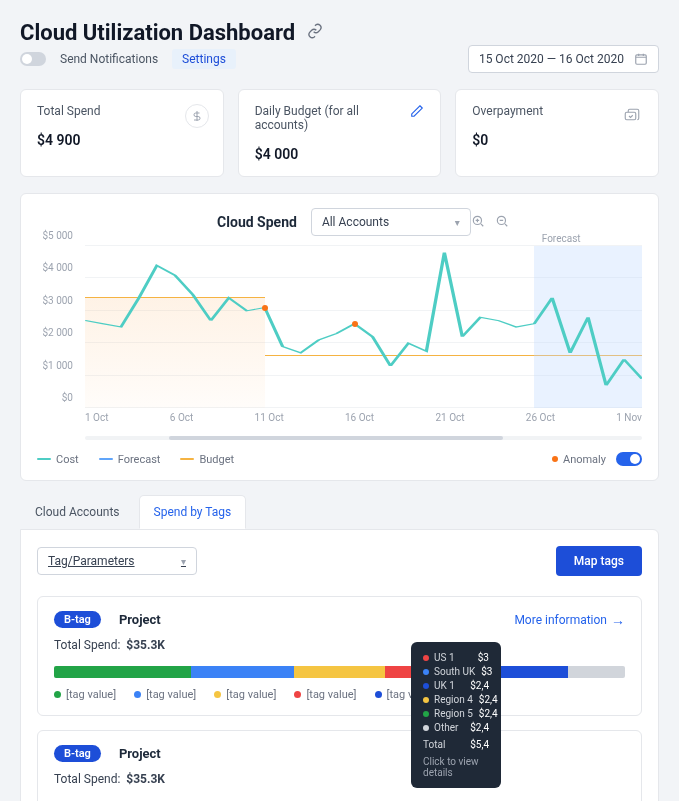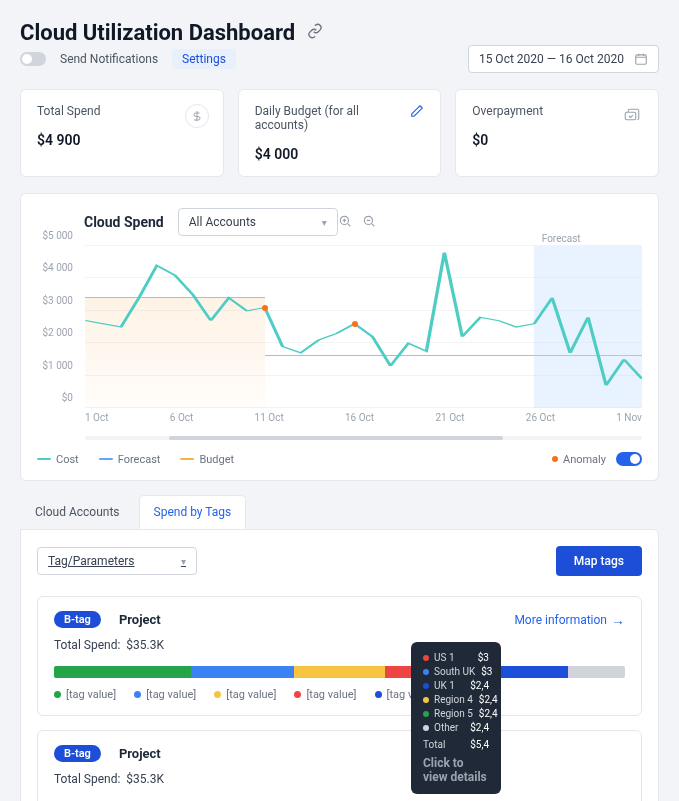--- a/index.html
+++ b/index.html
@@ -48,21 +48,21 @@
   .stat-value { font-size: 14px; font-weight: 600; color: #111827; }
   .card-icon {
     position: absolute; top: 14px; right: 14px; width: 24px; height: 24px;
     border: 1px solid #e5e7eb; border-radius: 50%; display: flex;
     align-items: center; justify-content: center; color: #9ca3af; font-size: 12px;
   }
   .card-icon.square { border-radius: 4px; border: none; }
   .pencil-icon { color: #2563eb; width: 14px; height: 14px; }
 
   .big-card { width: 100%; margin-bottom: 14px; }
-  .big-card-header { display: flex; align-items: center; justify-content: flex-start; margin-bottom: 10px; margin-left: 47px; }
+  .big-card-header { display: flex; align-items: center; justify-content: center; margin-bottom: 10px; margin-left: 47px; }
   .big-card-left { display: flex; align-items: center; gap: 14px; }
   .big-card h2 { font-size: 14px; font-weight: 700; }
   .select {
     background: #fff; border: 1px solid #d0d5dd; border-radius: 4px;
     padding: 6px 10px; font-size: 12px; color: #374151;
     display: flex; align-items: center; justify-content: space-between;
     min-width: 160px;
   }
   .chev { color: #9ca3af; font-size: 10px; }
   .zoom-icons { display: flex; gap: 10px; }
@@ -116,21 +116,21 @@
   .tag-header { display: flex; align-items: center; justify-content: space-between; margin-bottom: 10px; }
   .tag-header-left { display: flex; align-items: center; gap: 10px; }
   .btag-pill {
     background: #1d4ed8; color: #fff; padding: 2px 10px; border-radius: 10px;
     font-size: 11px; font-weight: 600;
   }
   .proj-name { font-size: 13px; font-weight: 700; padding-left: 8px; }
   .more-link { color: #2563eb; font-size: 12px; display: flex; align-items: center; gap: 4px; }
   .more-link .arrow { font-size: 14px; }
   .tag-spend { font-size: 12px; color: #374151; margin-bottom: 14px; }
-  .tag-spend strong { font-weight: 400; text-align: center; }
+  .tag-spend strong { font-weight: 700; text-align: center; }
 
   .stacked-bar { display: flex; height: 12px; border-radius: 2px; overflow: hidden; margin-bottom: 10px; }
   .seg { height: 100%; }
   .tag-legend { display: flex; gap: 18px; font-size: 11px; color: #6b7280; }
   .tag-leg-item { display: flex; align-items: center; gap: 5px; }
   .tag-leg-dot { width: 7px; height: 7px; border-radius: 50%; }
 
   .tooltip {
     position: absolute; background: #1f2937; color: #fff; border-radius: 6px;
     padding: 10px 12px; font-size: 11px; top: 45px; right: 140px; width: 90px;
@@ -139,21 +139,21 @@
   .tooltip::before {
     content: ""; position: absolute; left: -5px; top: 58px;
     border: 5px solid transparent; border-right-color: #1f2937;
   }
   .tt-row { display: flex; align-items: center; justify-content: space-between; margin-bottom: 3px; gap: 6px; }
   .tt-left { display: flex; align-items: center; gap: 5px; }
   .tt-dot { width: 6px; height: 6px; border-radius: 50%; flex: 0 0 auto; }
   .tt-name { color: #d1d5db; font-size: 10px; white-space: nowrap; }
   .tt-val { font-size: 10px; color: #fff; }
   .tt-total-row { margin-top: 6px; margin-bottom: 6px; }
-  .tt-detail { font-size: 12px; color: #9ca3af; font-weight: bold; }
+  .tt-detail { font-size: 10px; color: #9ca3af; }
 </style>
 </head>
 <body>
 
 <div class="title-row">
   <h1>Cloud Utilization Dashboard</h1>
   <span>
     <svg class="link-icon" viewBox="0 0 24 24" fill="none" stroke="currentColor" stroke-width="2">
         <path d="M10 13a5 5 0 0 0 7 0l3-3a5 5 0 0 0-7-7l-1 1"></path>
         <path d="M14 11a5 5 0 0 0-7 0l-3 3a5 5 0 0 0 7 7l1-1"></path>

